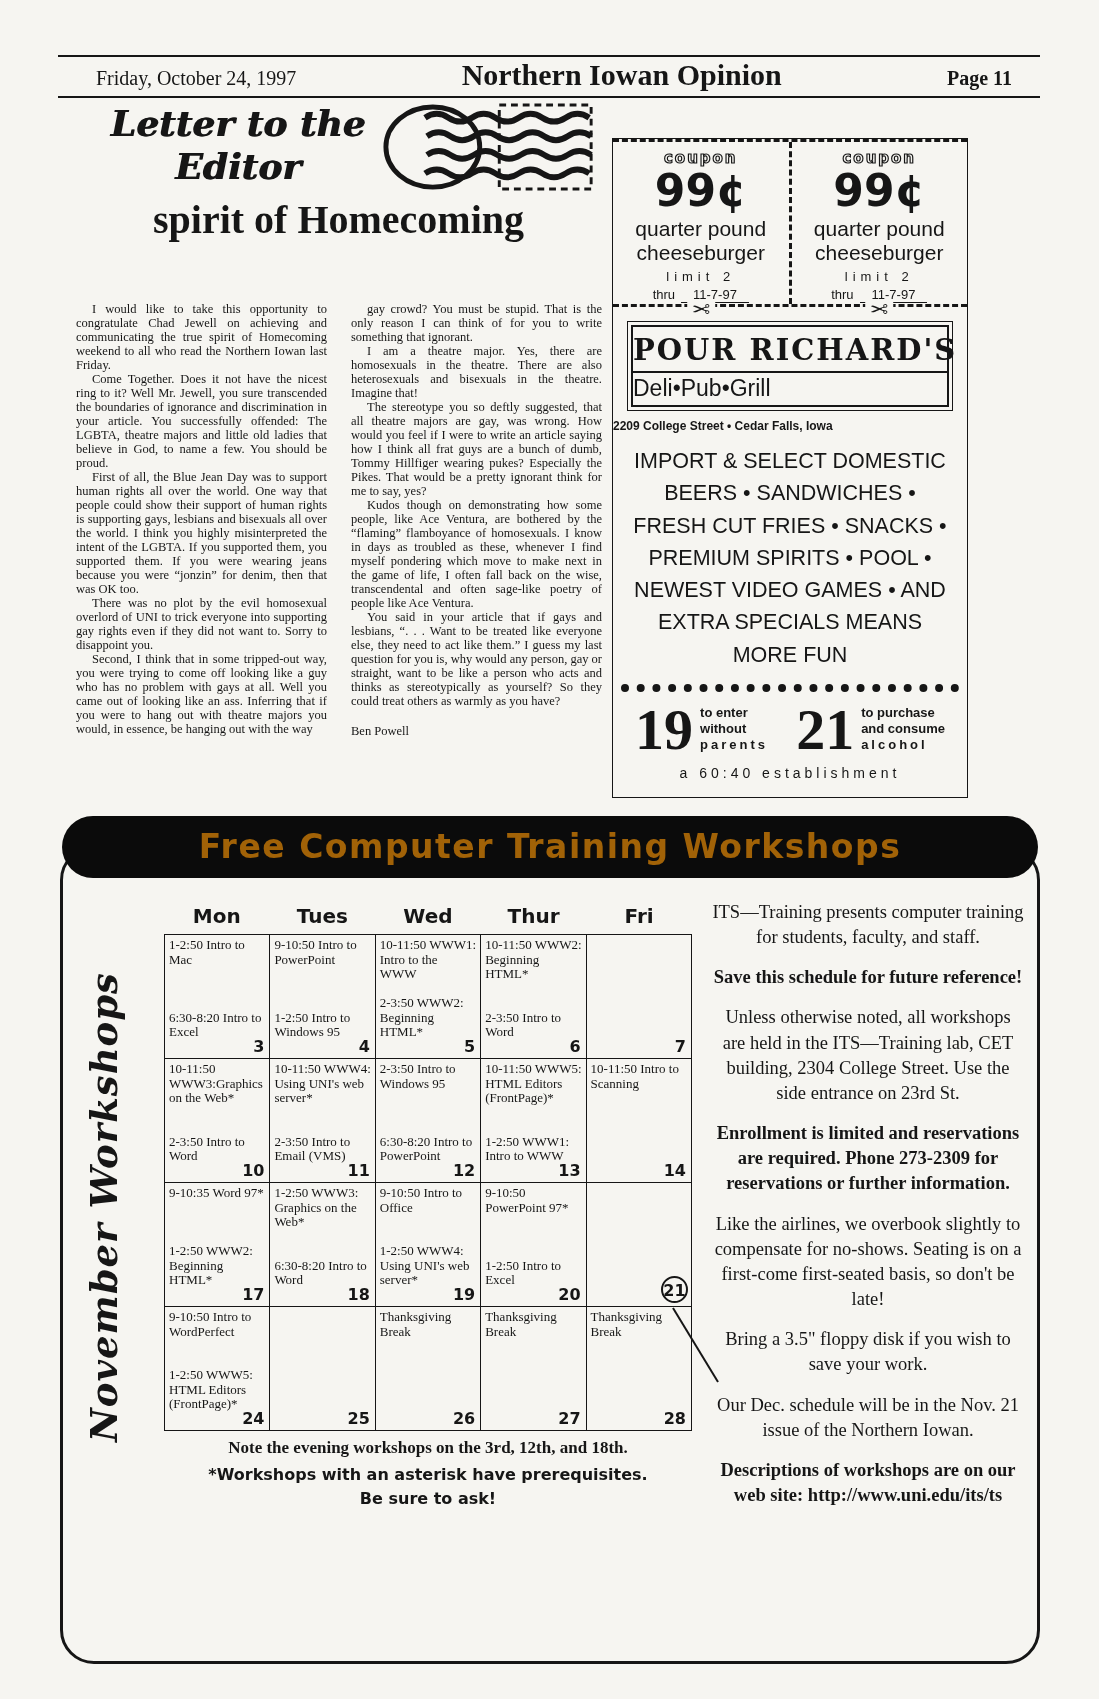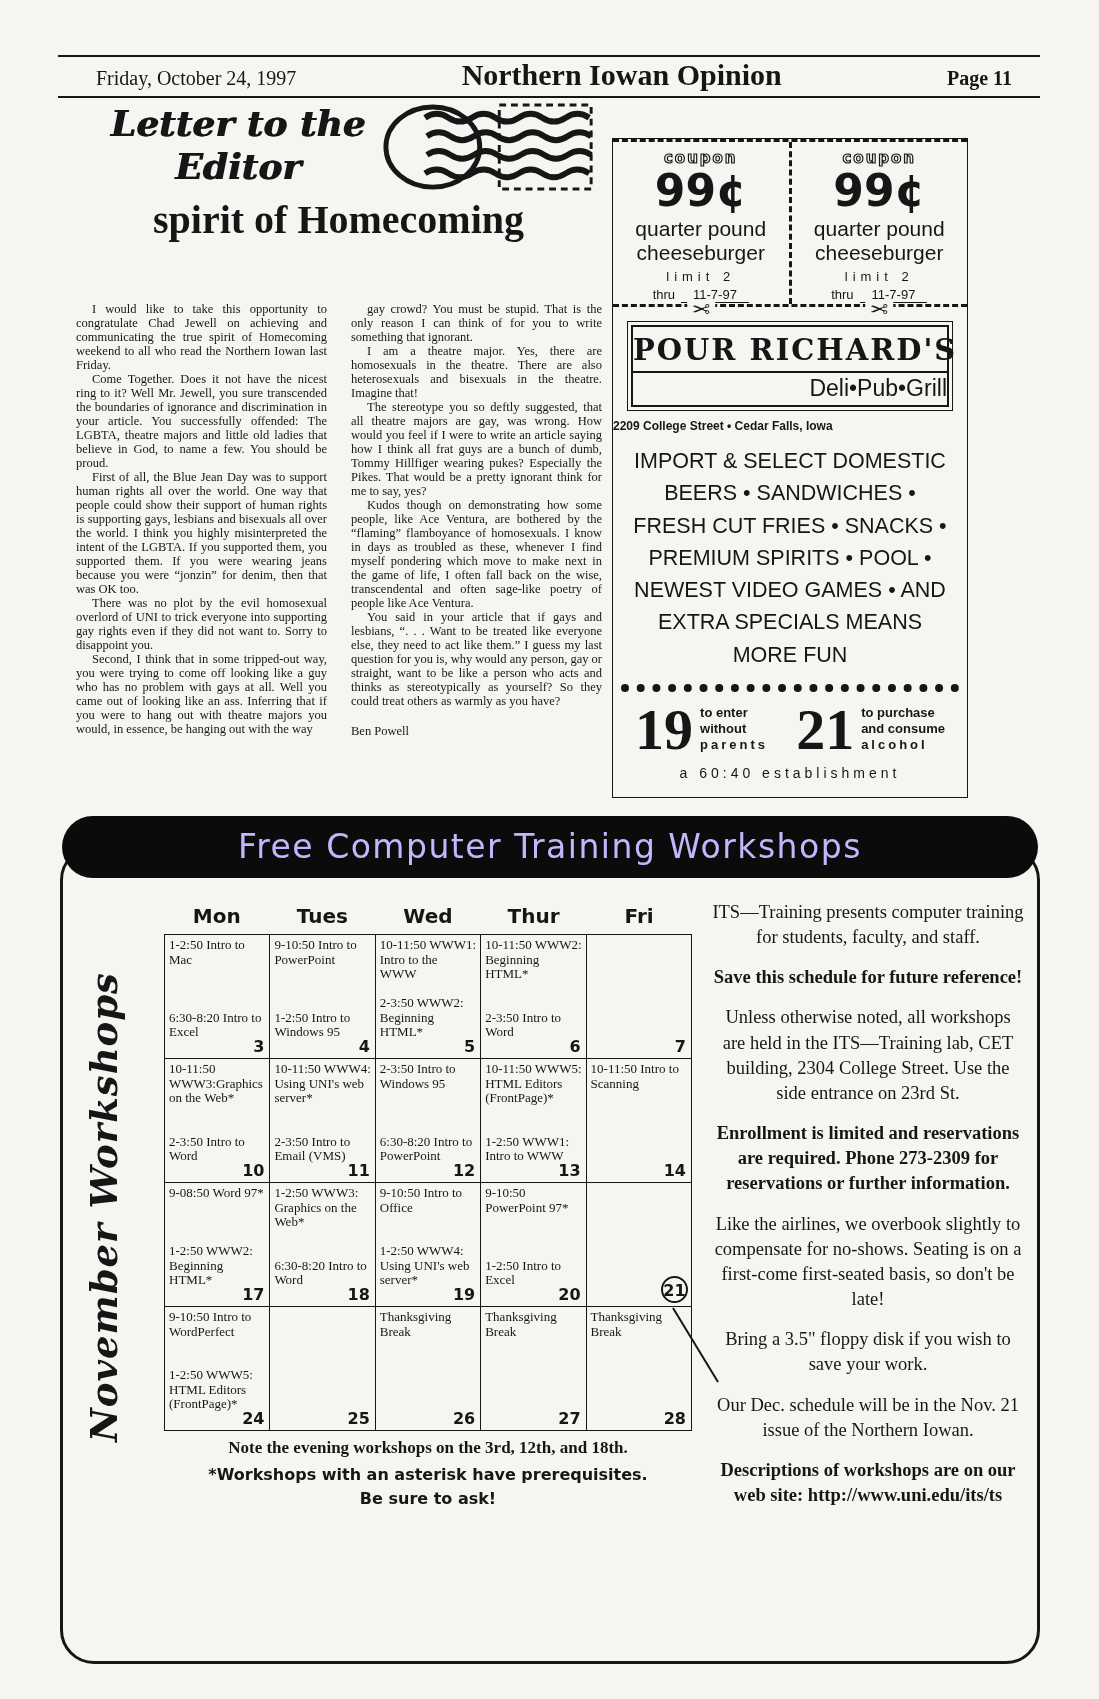--- a/index.html
+++ b/index.html
@@ -38,37 +38,37 @@
     color:#f6f5f1; -webkit-text-stroke:1.2px #161616; }
   .c-price { font-family:"DejaVu Sans", sans-serif; font-weight:bold; font-size:44px; line-height:1; margin:2px 0 4px; }
   .c-prod { font-family:"Liberation Sans", sans-serif; font-size:21px; line-height:1.12; }
   .c-limit { font-family:"Liberation Sans", sans-serif; font-size:13px; letter-spacing:5px; margin-top:5px; }
   .c-thru { font-family:"Liberation Sans", sans-serif; font-size:13px; margin-top:3px; }
   .c-date { border-bottom:1.5px solid #161616; padding:0 12px; margin-left:6px; }
   .scissors { position:absolute; bottom:-17px; left:50%; transform:translateX(-50%) scaleX(-1);
     font-size:22px; background:#f6f5f1; padding:0 5px; line-height:1; z-index:2; }
   .pourbox { margin:18px 18px 6px; border:2px solid #161616; outline:1px solid #161616; outline-offset:3px; padding:6px 0 3px; }
   .pour-name { text-align:center; font-family:"DejaVu Serif", serif; font-weight:bold; font-size:29px; letter-spacing:2px; white-space:nowrap; }
-  .pour-sub { display:flex; justify-content:flex-end; align-items:center; border-top:2px solid #161616; margin-top:4px; padding-top:2px;
+  .pour-sub { display:flex; justify-content:flex-start; align-items:center; border-top:2px solid #161616; margin-top:4px; padding-top:2px;
     font-family:"Liberation Sans", sans-serif; font-size:23px; }
   .addr { text-align:left; font-family:Liberation Sans, sans-serif; font-weight:bold; font-size:12px; margin-top:12px; }
   .ad-body { margin:12px 14px 0; text-align:center; font-family:"Liberation Sans", sans-serif; font-size:21.5px; line-height:1.5; }
   .dotted { border-top:8px dotted #161616; margin:13px 8px 10px; }
   .ages { display:flex; justify-content:space-around; margin:0 8px; }
   .age { display:flex; align-items:center; gap:7px; }
   .age-num { font-weight:bold; font-size:58px; line-height:0.95; }
   .age-lines { text-align:left; font-family:"Liberation Sans", sans-serif; font-weight:bold; font-size:13px; line-height:1.25; }
   .age-lines .ls { letter-spacing:3px; }
   .estab { text-align:center; font-family:"Liberation Sans", sans-serif; font-size:14px; letter-spacing:4px; margin-top:8px; }
 
   
   .workshops { position:absolute; left:60px; top:816px; width:980px; height:852px; }
   .wbox { position:absolute; left:0; right:0; top:30px; bottom:4px; border:3px solid #161616; border-radius:34px; }
   .wbanner { position:absolute; left:2px; right:2px; top:0; height:62px; background:#0b0b0b; border-radius:31px;
-    color:#c4b5fd; text-align:center; line-height:62px; font-family:"DejaVu Sans", sans-serif; font-weight:normal; font-size:33px; letter-spacing:1.5px; z-index:2; }
+    color:#a16207; text-align:center; line-height:62px; font-family:"DejaVu Sans", sans-serif; font-weight:bold; font-size:33px; letter-spacing:1.5px; z-index:2; }
   .vlabel { position:absolute; left:22px; top:152px; width:52px; height:478px;
     writing-mode:vertical-rl; transform:rotate(180deg);
     font-family:"DejaVu Serif", serif; font-weight:bold; font-style:italic; font-size:37px; letter-spacing:1px; text-align:center; }
   .calendar { position:absolute; left:104px; top:88px; width:564px; }
   .cal-days { display:flex; width:528px; }
   .cal-day { flex:1; text-align:center; font-family:"DejaVu Sans", sans-serif; font-weight:bold; font-size:20px; padding-bottom:6px; }
   table.cal { border-collapse:collapse; width:528px; table-layout:fixed; }
   table.cal td { border:1.5px solid #161616; height:124px; vertical-align:top; position:relative; padding:0;
     font-size:13px; line-height:1.13; }
   .cell-inner { display:flex; flex-direction:column; justify-content:space-between; height:100%; padding:3px 4px 18px 4px; }
@@ -277,21 +277,21 @@
               <div class="cell-inner">
                 <div class="entry">10-11:50 Intro to Scanning</div>
                 <div class="entry"></div>
               </div>
               <div class="daynum">14</div>
             </td>
       </tr>
       <tr>
         <td>
               <div class="cell-inner">
-                <div class="entry">9-08:50 Word 97*</div>
+                <div class="entry">9-10:35 Word 97*</div>
                 <div class="entry">1-2:50 WWW2: Beginning HTML*</div>
               </div>
               <div class="daynum">17</div>
             </td>
         <td>
               <div class="cell-inner">
                 <div class="entry">1-2:50 WWW3: Graphics on the Web*</div>
                 <div class="entry">6:30-8:20 Intro to Word</div>
               </div>
               <div class="daynum">18</div>

